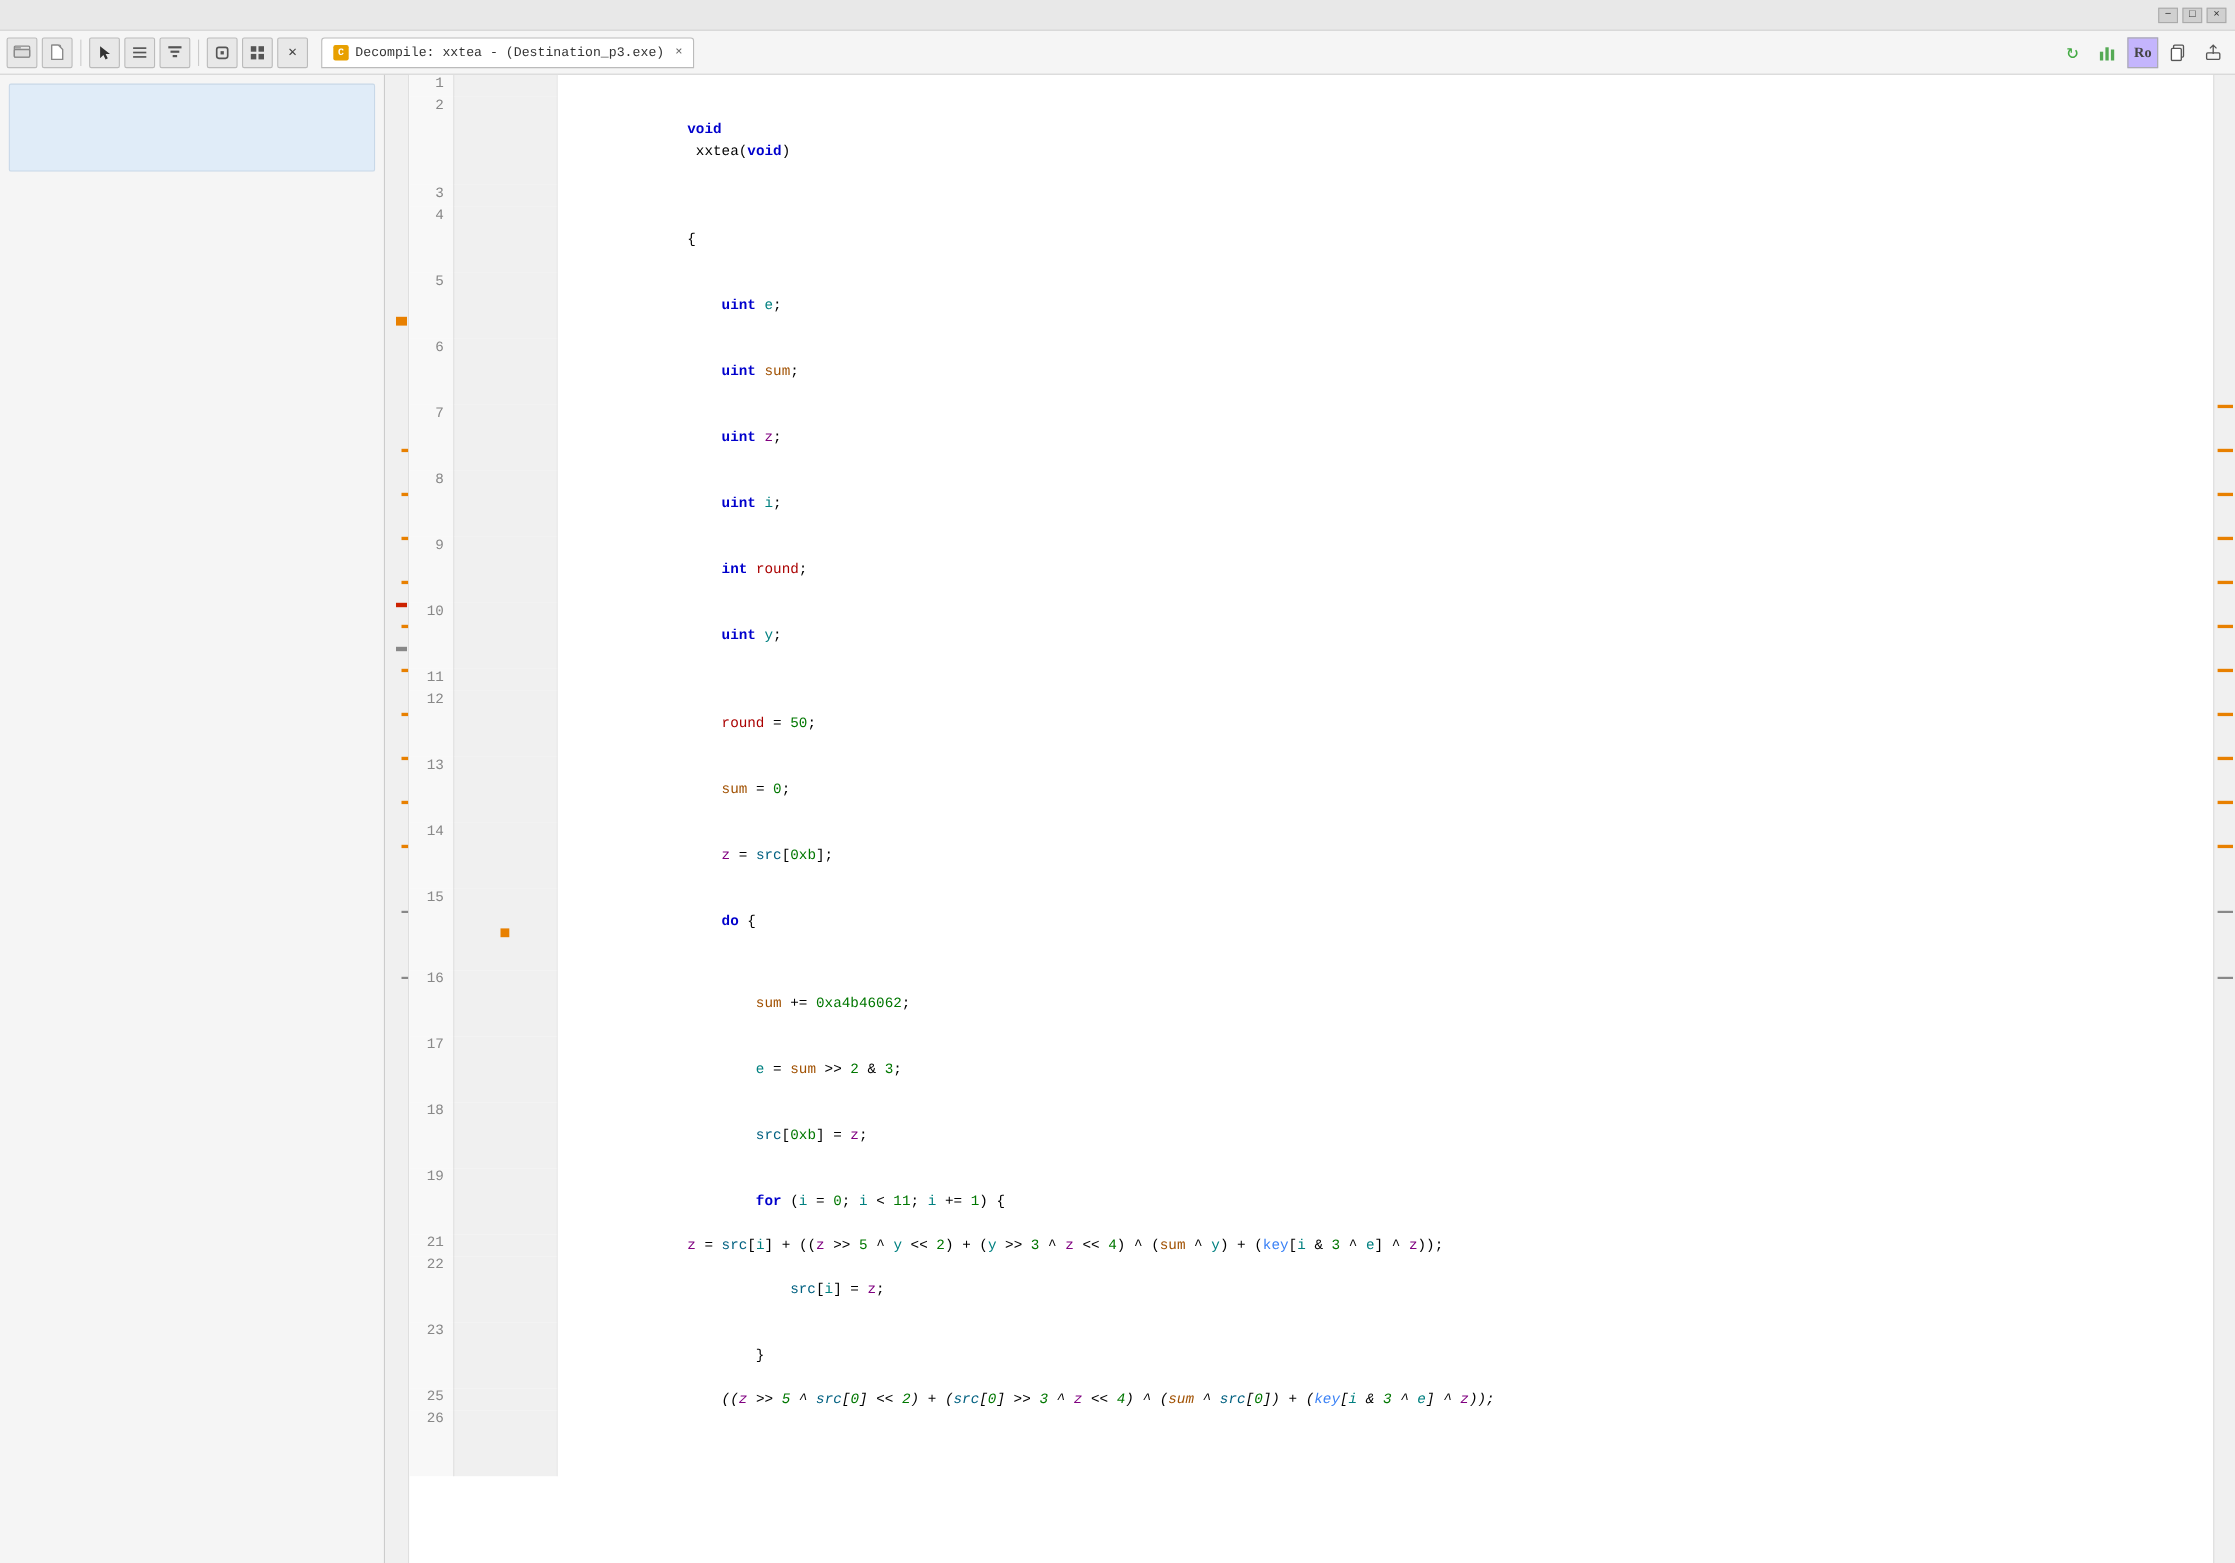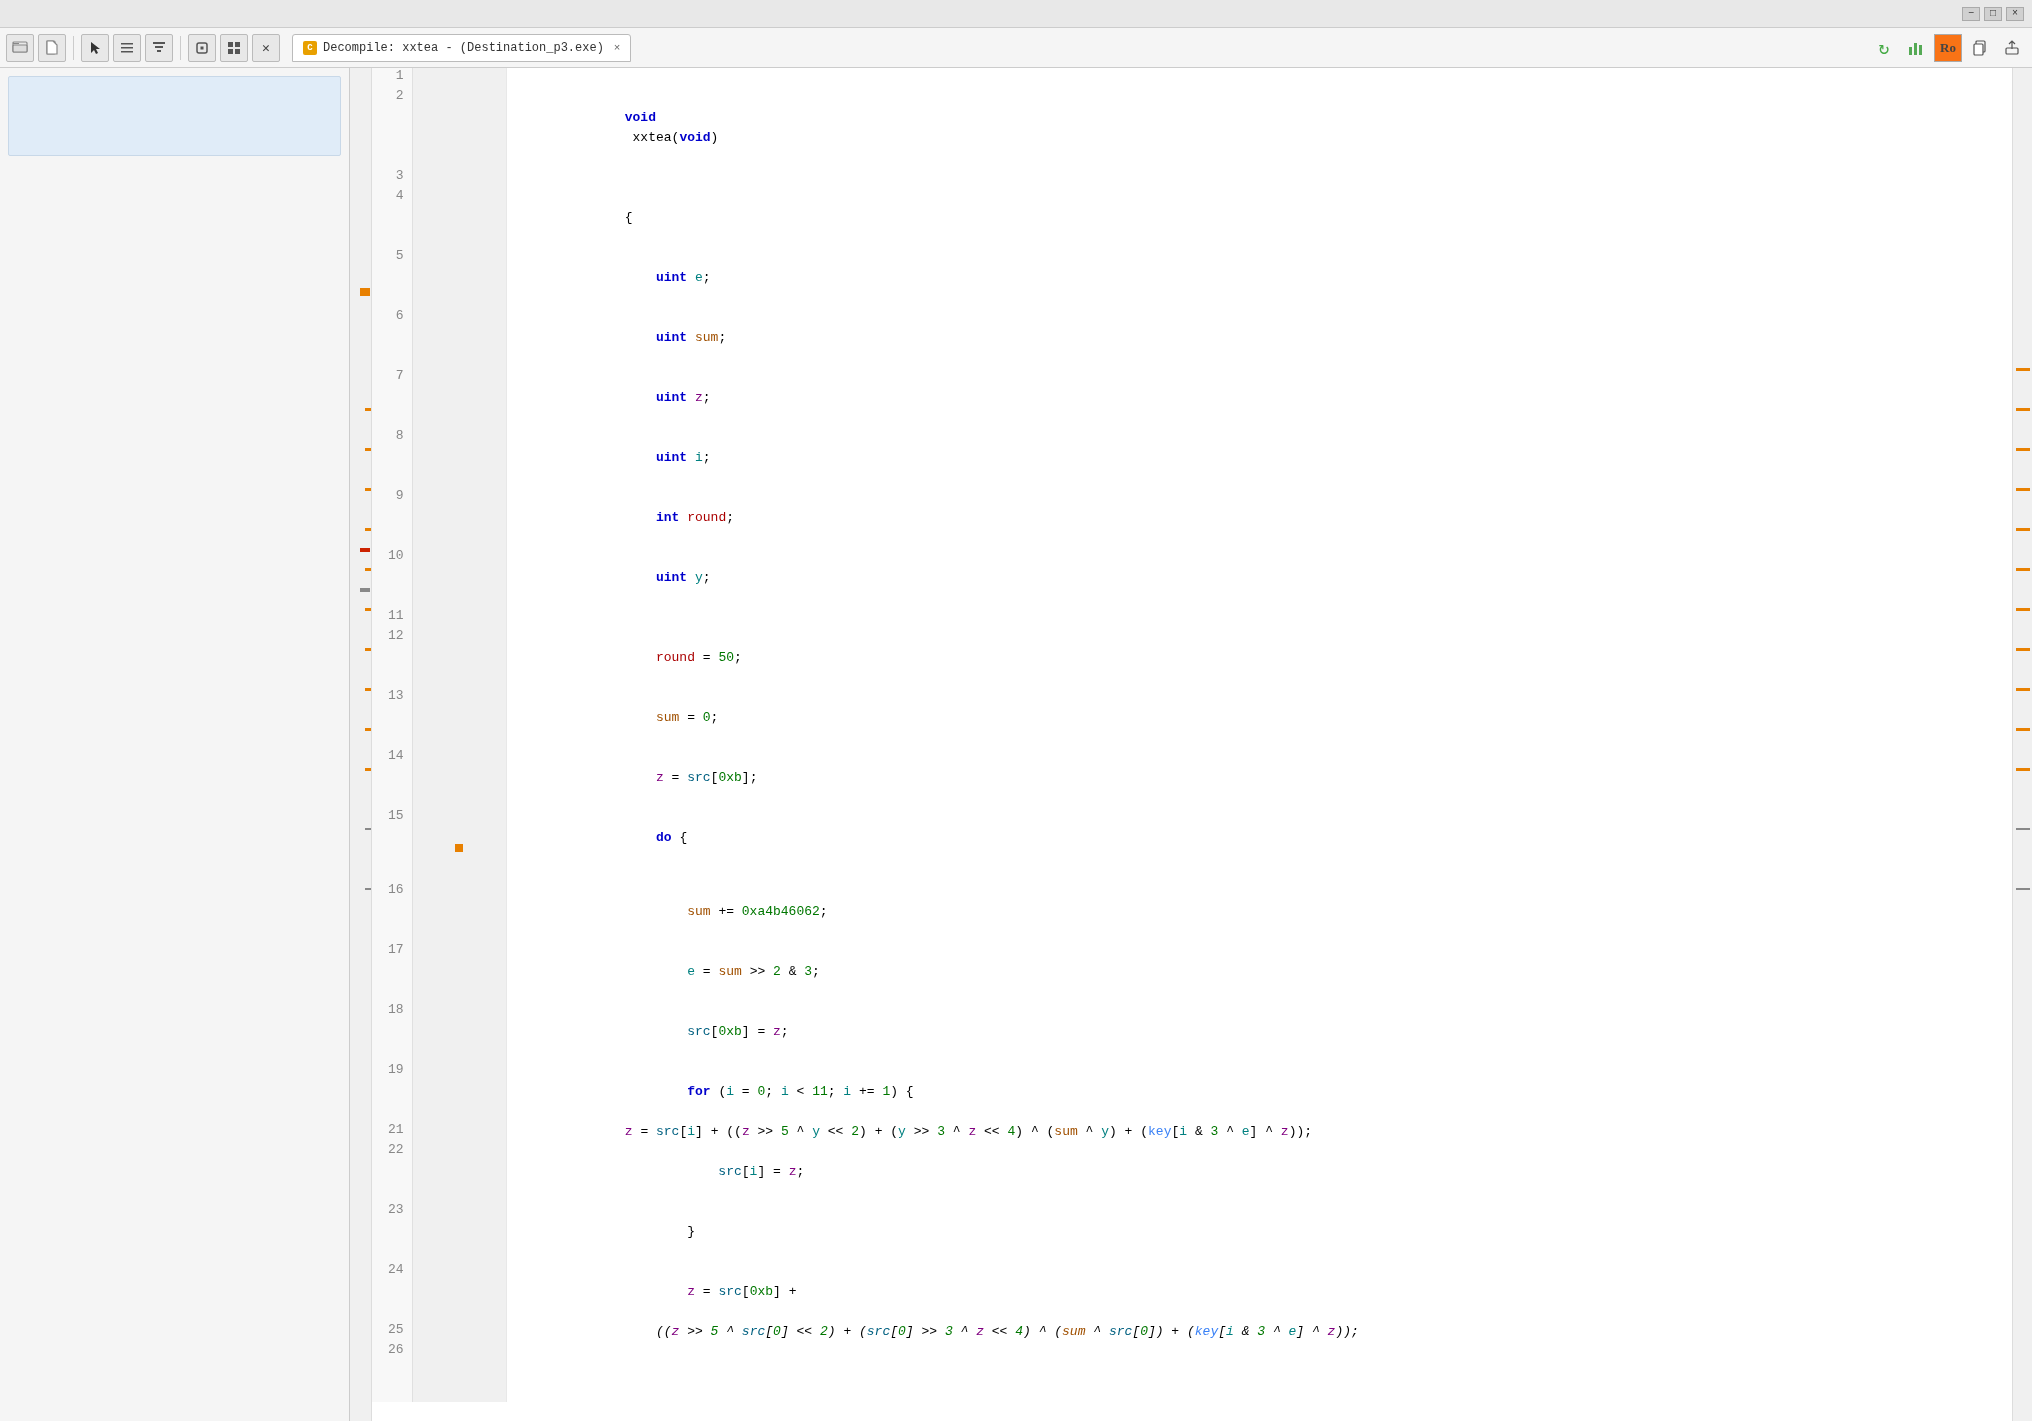--- a/index.html
+++ b/index.html
@@ -265,21 +265,21 @@
 
   <div class="toolbar-right">
     <div class="toolbar-right-btn" style="color:#4a4; font-size:18px;">↻</div>
     <div class="toolbar-right-btn">
       <svg width="18" height="18" viewBox="0 0 18 18">
           <rect x="2" y="8" width="3" height="8" fill="#5a5"></rect>
           <rect x="7" y="4" width="3" height="12" fill="#5a5"></rect>
           <rect x="12" y="6" width="3" height="10" fill="#5a5"></rect>
         </svg>
     </div>
-    <div class="toolbar-right-btn" style="font-family:serif; font-size:13px; font-weight:bold; border:1px solid #aaa; padding:0 4px; background:#f97316;">Ro</div>
+    <div class="toolbar-right-btn" style="font-family:serif; font-size:13px; font-weight:bold; border:1px solid #aaa; padding:0 4px; background:#c4b5fd;">Ro</div>
     <div class="toolbar-right-btn">
       <svg width="16" height="16" viewBox="0 0 16 16">
           <rect x="4" y="1" width="9" height="11" rx="1" fill="none" stroke="#555" stroke-width="1.2"></rect>
           <rect x="2" y="4" width="9" height="11" rx="1" fill="#fff" stroke="#555" stroke-width="1.2"></rect>
         </svg>
     </div>
     <div class="toolbar-right-btn">
       <svg width="16" height="16" viewBox="0 0 16 16">
           <rect x="2" y="8" width="12" height="6" rx="1" fill="none" stroke="#555" stroke-width="1.2"></rect>
           <path d="M8 1 L8 9 M5 4 L8 1 L11 4" fill="none" stroke="#555" stroke-width="1.2"></path>
@@ -511,27 +511,20 @@
         
         <tr>
           <td class="line-number">23</td>
           <td class="line-gutter"></td>
           <td class="code-line">
             &nbsp;&nbsp;&nbsp;&nbsp;&nbsp;&nbsp;&nbsp;&nbsp;<span class="punct">}</span>
           </td>
         </tr>
 
         
-        <tr>
-          <td class="line-number">24</td>
-          <td class="line-gutter"></td>
-          <td class="code-line">
-            &nbsp;&nbsp;&nbsp;&nbsp;&nbsp;&nbsp;&nbsp;&nbsp;<span class="var-z">z</span> <span class="op">=</span> <span class="var-src">src</span><span class="punct">[</span><span class="hex">0xb</span><span class="punct">]</span> <span class="op">+</span>
-          </td>
-        </tr>
 
         
         <tr>
           <td class="line-number">25</td>
           <td class="line-gutter"></td>
           <td class="code-line" style="white-space:nowrap;font-style:italic;">
             &nbsp;&nbsp;&nbsp;&nbsp;&nbsp;&nbsp;&nbsp;&nbsp;&nbsp;&nbsp;&nbsp;&nbsp;&nbsp;&nbsp;&nbsp;&nbsp;<span class="punct">((</span><span class="var-z">z</span> <span class="op">&gt;&gt;</span> <span class="num">5</span> <span class="op">^</span> <span class="var-src">src</span><span class="punct">[</span><span class="num">0</span><span class="punct">]</span> <span class="op">&lt;&lt;</span> <span class="num">2</span><span class="punct">)</span> <span class="op">+</span> <span class="punct">(</span><span class="var-src">src</span><span class="punct">[</span><span class="num">0</span><span class="punct">]</span> <span class="op">&gt;&gt;</span> <span class="num">3</span> <span class="op">^</span> <span class="var-z">z</span> <span class="op">&lt;&lt;</span> <span class="num">4</span><span class="punct">)</span> <span class="op">^</span> <span class="punct">(</span><span class="var-sum">sum</span> <span class="op">^</span> <span class="var-src">src</span><span class="punct">[</span><span class="num">0</span><span class="punct">])</span> <span class="op">+</span> <span class="punct">(</span><span class="var-key">key</span><span class="punct">[</span><span class="var-i">i</span> <span class="op">&amp;</span> <span class="num">3</span> <span class="op">^</span> <span class="var-e">e</span><span class="punct">]</span> <span class="op">^</span> <span class="var-z">z</span><span class="punct">));</span>
           </td>
         </tr>
 

